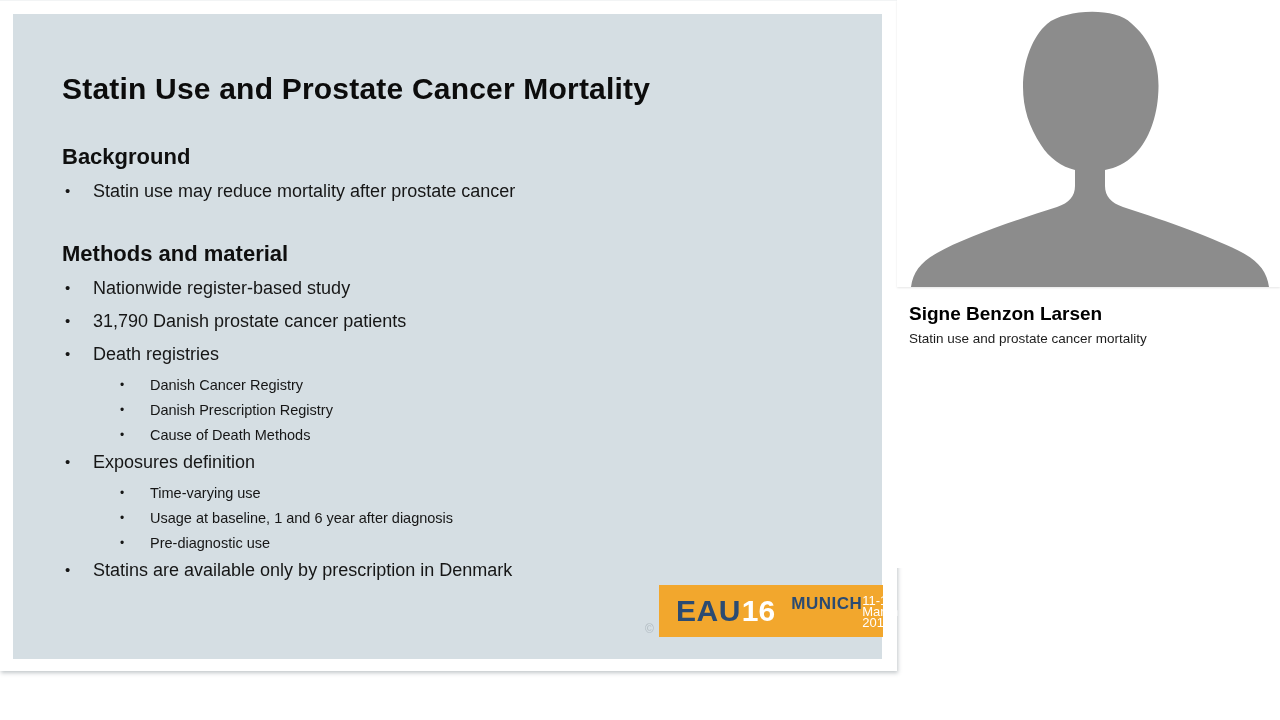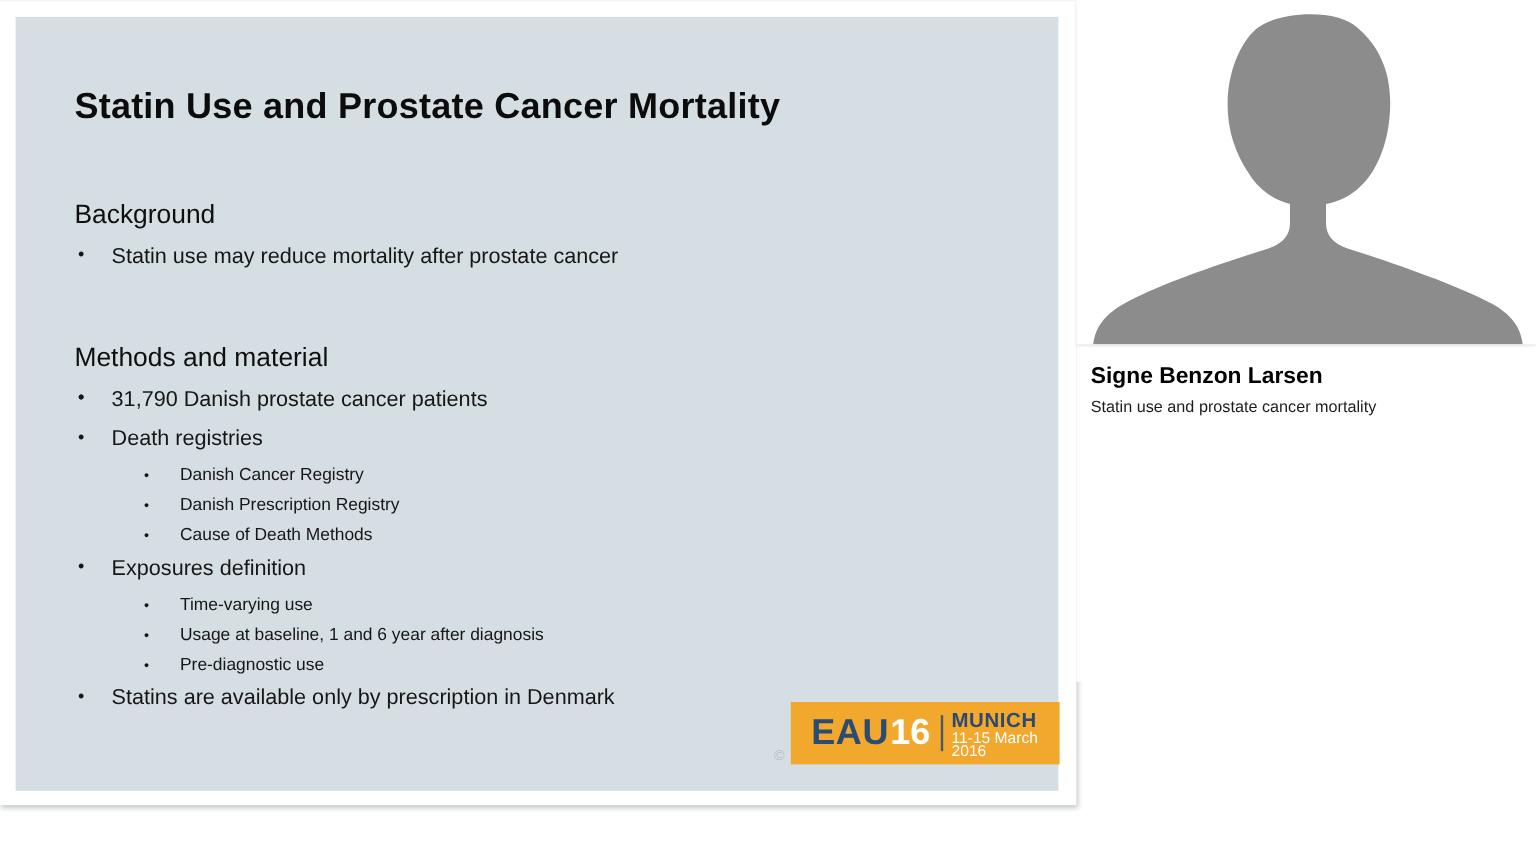--- a/index.html
+++ b/index.html
@@ -33,23 +33,23 @@
   }
   .slide-title {
     font-size: 30px;
     font-weight: bold;
     line-height: 35px;
     color: #0c0c0c;
     letter-spacing: 0.2px;
   }
   .section-header {
     font-size: 22px;
-    font-weight: normal;
+    font-weight: bold;
     line-height: 26px;
-    margin-top: 60px;
+    margin-top: 38px;
     margin-bottom: 9px;
     color: #0f0f0f;
   }
   .bullet-item {
     position: relative;
     color: #161616;
   }
   .bullet-item.l1 {
     font-size: 18px;
     line-height: 24px;
@@ -91,21 +91,21 @@
     font-weight: bold;
     color: #ffffff;
     margin-left: 1px;
   }
   .eau-sep {
     width: 2px; height: 30px;
     background: #2b4b72;
     margin: 0 7px 0 9px;
     opacity: 0.85;
   }
-  .eau-city-block { display: flex; flex-direction: column; justify-content: center; }
+  .eau-city-block { display: flex; flex-direction: row; justify-content: center; }
   .eau-city {
     font-size: 17px;
     font-weight: bold;
     color: #2b4b72;
     letter-spacing: 0.5px;
     line-height: 17px;
   }
   .eau-dates {
     font-size: 13px;
     color: #ffffff;
@@ -153,21 +153,21 @@
 <body>
 
 <div class="slide-card">
   <div class="slide">
     <div class="slide-inner">
       <div class="slide-title">Statin Use and Prostate Cancer Mortality</div>
       <div>
           <div class="section-header">Background</div>
           <div class="bullet-item l1"><span class="bullet-dot">•</span><span class="bullet-text">Statin use may reduce mortality after prostate cancer</span></div>
           <div class="section-header">Methods and material</div>
-          <div class="bullet-item l1"><span class="bullet-dot">•</span></div>
+          <div class="bullet-item l1"><span class="bullet-dot">•</span><span class="bullet-text">Nationwide register-based study</span></div>
           <div class="bullet-item l1"><span class="bullet-dot">•</span><span class="bullet-text">31,790 Danish prostate cancer patients</span></div>
           <div class="bullet-item l1"><span class="bullet-dot">•</span><span class="bullet-text">Death registries</span></div>
           <div class="bullet-item l2"><span class="bullet-dot">•</span><span class="bullet-text">Danish Cancer Registry</span></div>
           <div class="bullet-item l2"><span class="bullet-dot">•</span><span class="bullet-text">Danish Prescription Registry</span></div>
           <div class="bullet-item l2"><span class="bullet-dot">•</span><span class="bullet-text">Cause of Death Methods</span></div>
           <div class="bullet-item l1"><span class="bullet-dot">•</span><span class="bullet-text">Exposures definition</span></div>
           <div class="bullet-item l2"><span class="bullet-dot">•</span><span class="bullet-text">Time-varying use</span></div>
           <div class="bullet-item l2"><span class="bullet-dot">•</span><span class="bullet-text">Usage at baseline, 1 and 6 year after diagnosis</span></div>
           <div class="bullet-item l2"><span class="bullet-dot">•</span><span class="bullet-text">Pre-diagnostic use</span></div>
           <div class="bullet-item l1"><span class="bullet-dot">•</span><span class="bullet-text">Statins are available only by prescription in Denmark</span></div>

